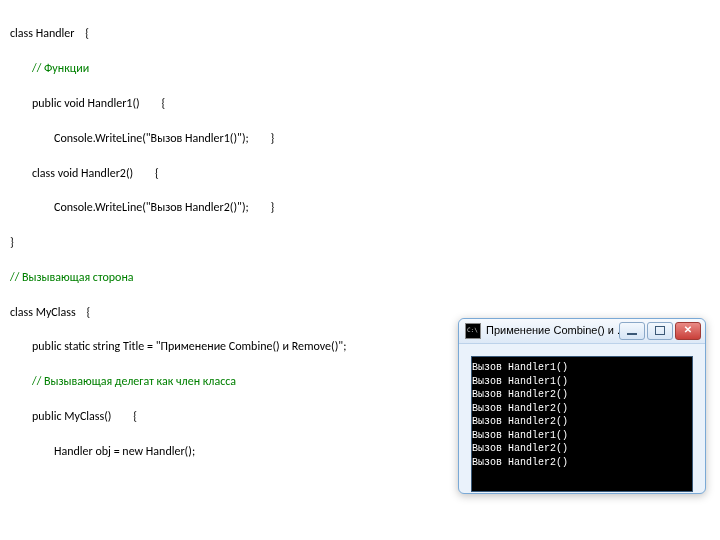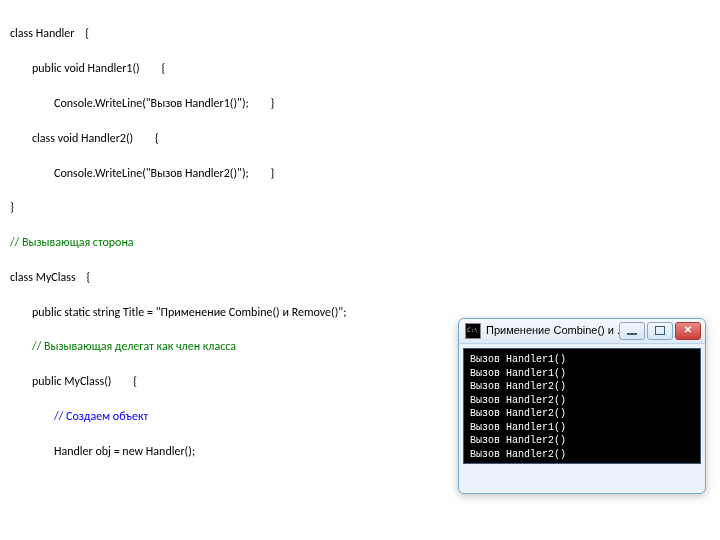--- a/index.html
+++ b/index.html
@@ -75,45 +75,45 @@
   .wbtn.close {
     background: linear-gradient(#e98a85,#c9403a);
     border-color: #a03a35;
     color: #fff;
   }
   .wbtn.close::before { content: "✕"; font-size:10px; line-height:14px; }
   .console-body {
     background: #000;
     color: #fff;
     font: 10px/1.35 "Consolas","Courier New",monospace;
-    margin: 4px;
-    height: 116px;
-    padding: 4px 6px;
+    margin: 12px;
+    height: 136px;
+    padding: 4px 0;
     box-sizing: border-box;
     border: 1px solid #3a5a7a;
     overflow: hidden;
   }
   .console-body div { white-space: pre; }
 </style>
 </head>
 <body>
 
 <div class="code-block">
 <div><span>class Handler    {</span></div>
+<div class="i1"><span class="c-green">// Функции</span></div>
 <div class="i1"><span>public void Handler1()        {</span></div>
 <div class="i2"><span>Console.WriteLine("Вызов Handler1()");        }</span></div>
 <div class="i1"><span>class void Handler2()        {</span></div>
 <div class="i2"><span>Console.WriteLine("Вызов Handler2()");        }</span></div>
 <div><span>}</span></div>
 <div><span class="c-green">// Вызывающая сторона</span></div>
 <div><span>class MyClass    {</span></div>
 <div class="i1"><span>public static string Title = "Применение Combine() и Remove()";</span></div>
 <div class="i1"><span class="c-green">// Вызывающая делегат как член класса</span></div>
 <div class="i1"><span>public MyClass()        {</span></div>
-<div class="i2"><span class="c-blue">// Создаем объект</span></div>
 <div class="i2"><span>Handler obj = new Handler();</span></div>
 
 
 
 
 
 
 
 
 

